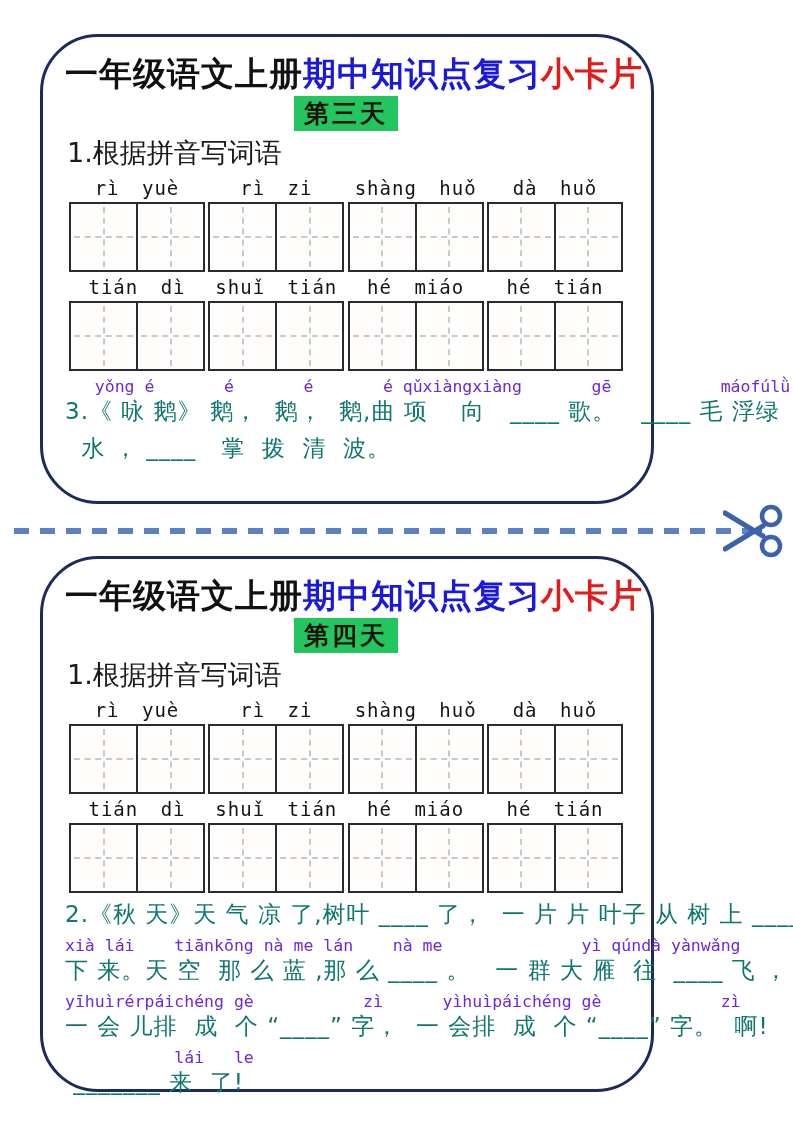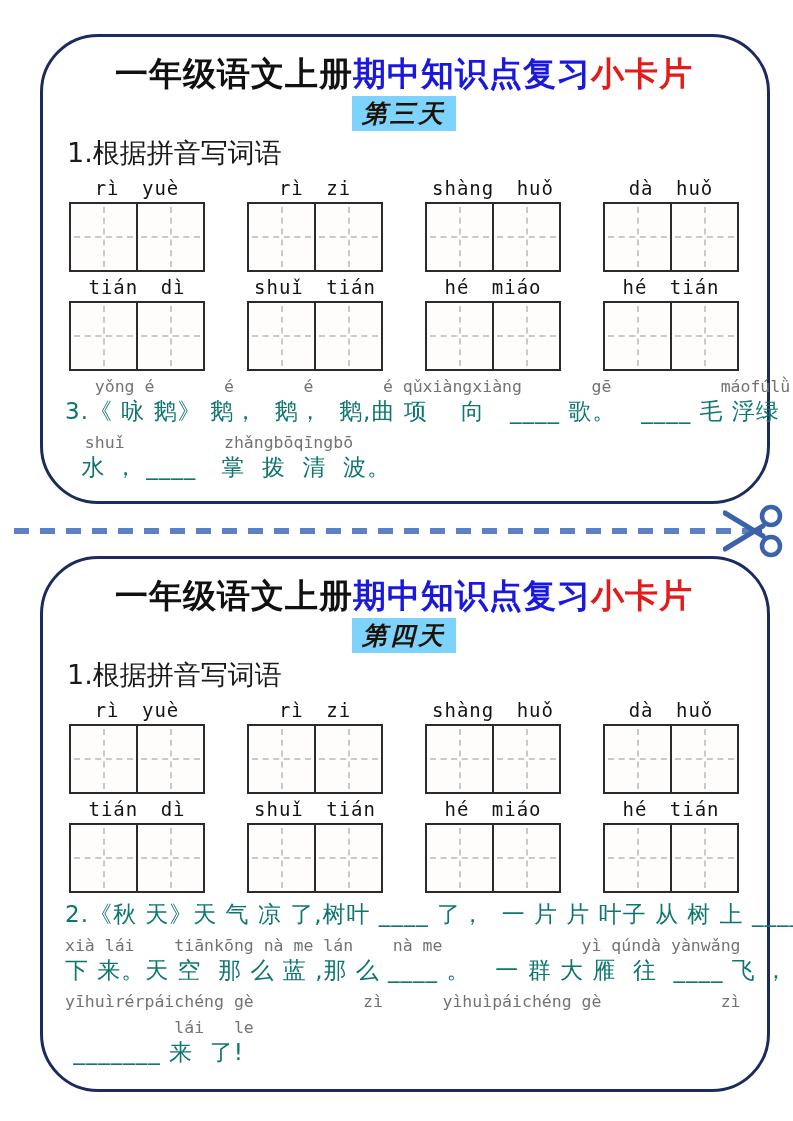--- a/index.html
+++ b/index.html
@@ -3,39 +3,39 @@
 <meta charset="utf-8">
 <style>
   html,body{margin:0;padding:0;}
   body{
     width:793px;height:1121px;background:#ffffff;overflow:hidden;
     font-family:"DejaVu Sans","Liberation Sans",sans-serif;color:#1a1a1a;
     position:relative;
   }
   .card{
     box-sizing:border-box;
-    width:730px;margin-left:40px;
+    width:614px;margin-left:40px;
     border:3.5px solid #1b2b5e;border-radius:58px;
     padding:8px 24px 10px 22px;
     background:#fff;
   }
   .card1{margin-top:34px;height:470px;}
   .card2{margin-top:4px;height:536px;}
   .title{
     margin:8px 0 2px 0;text-align:center;
     font-size:33px;font-weight:700;letter-spacing:1px;line-height:1.25;
     white-space:nowrap;
   }
   .t-black{color:#111111;}
   .t-blue{color:#1a18dd;}
   .t-red{color:#e41b1b;}
   .day-wrap{text-align:center;margin:2px 0 4px 0;}
   .day{
-    display:inline-block;background:#7dd3fc;color:#1d1208;
-    font-size:25px;font-weight:700;padding:1px 10px;letter-spacing:3px;font-style:italic;
+    display:inline-block;background:#22c55e;color:#1d1208;
+    font-size:25px;font-weight:700;padding:1px 10px;letter-spacing:3px;
   }
   .section-label{font-size:27px;margin:2px 0 6px 2px;}
   .prow{display:flex;justify-content:space-between;padding:0 4px;margin-top:4px;align-items:flex-end;}
   .pgroup{width:136px;}
   .plabel{
     text-align:center;font-family:"DejaVu Sans Mono","Liberation Mono",monospace;
     font-size:19px;letter-spacing:1px;word-spacing:10px;
     margin-bottom:3px;white-space:nowrap;color:#141414;
   }
   .tzbox{
@@ -48,21 +48,21 @@
     content:"";position:absolute;left:50%;top:3px;bottom:3px;
     border-left:2px dashed #c9c9c9;margin-left:-1px;
   }
   .cell::after{
     content:"";position:absolute;top:50%;left:3px;right:3px;
     border-top:2px dashed #c9c9c9;margin-top:-1px;
   }
   .exline{margin-top:7px;}
   .pinyin-line{
     font-family:"DejaVu Sans Mono","Liberation Mono",monospace;
-    font-size:16.5px;line-height:1.15;white-space:pre;color:#737373;
+    font-size:16.5px;line-height:1.15;white-space:pre;color:#6d28d9;
   }
   .hanzi-line{
     font-size:23px;line-height:1.3;white-space:pre;letter-spacing:1px;color:#0f766e;
   }
   .cutline{
     position:relative;height:42px;margin:6px 0 0 0;width:793px;
   }
   .dashes{
     position:absolute;left:14px;right:40px;top:18px;height:6px;
     background:repeating-linear-gradient(90deg,#5b80c6 0 15px,transparent 15px 26px);
@@ -142,21 +142,20 @@
           <div class="cell"></div>
         </div>
     </div>
   </div>
 
   <div class="exline">
     <div class="pinyin-line">   yǒng é       é       é       é qǔxiàngxiàng       gē           máofúlǜ</div>
     <div class="hanzi-line">3.《 咏 鹅》 鹅，  鹅，  鹅,曲 项    向   ____ 歌。   ____ 毛 浮绿</div>
   </div>
   <div class="exline">
-    <div class="pinyin-line">  shuǐ          zhǎngbōqīngbō</div>
     <div class="hanzi-line">  水 ， ____   掌  拨  清  波。</div>
   </div>
 </section>
 
 <div class="cutline">
   <div class="dashes"></div>
   <span class="scissors">
     <svg viewBox="0 0 62 56" fill="none" xmlns="http://www.w3.org/2000/svg">
       <circle cx="48" cy="13" r="9" stroke="#3c62ac" stroke-width="4.5"></circle>
       <circle cx="48" cy="43" r="9" stroke="#3c62ac" stroke-width="4.5"></circle>
@@ -238,18 +237,19 @@
 
   <div class="exline">
     <div class="hanzi-line">2.《秋 天》天 气 凉 了,树叶 ____ 了，  一 片 片 叶子 从 树 上 ____</div>
   </div>
   <div class="exline">
     <div class="pinyin-line">xià lái    tiānkōng nà me lán    nà me              yì qúndà yànwǎng      fēi</div>
     <div class="hanzi-line">下 来。天 空  那 么 蓝 ,那 么 ____ 。   一 群 大 雁  往  ____ 飞 ，</div>
   </div>
   <div class="exline">
     <div class="pinyin-line">yīhuìrérpáichéng gè           zì      yìhuìpáichéng gè            zì       a</div>
+    <div class="hanzi-line">一 会 儿排  成  个 “____” 字，  一 会排  成  个 “____” 字。  啊!</div>
   </div>
   <div class="exline">
     <div class="pinyin-line">           lái   le</div>
     <div class="hanzi-line"> _______ 来  了!</div>
   </div>
 </section>
 
 </body></html>

